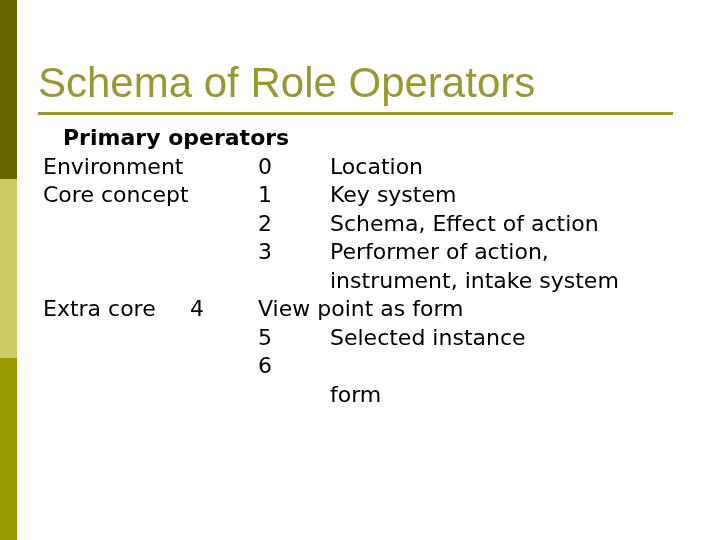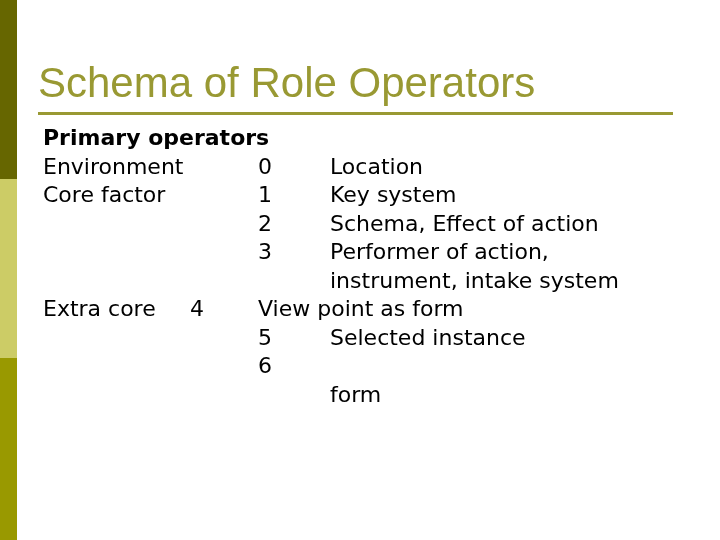--- a/index.html
+++ b/index.html
@@ -50,21 +50,21 @@
   .line { position: absolute; left: 0; width: 720px; height: 29px; }
   .line span {
     position: absolute;
     white-space: nowrap;
     line-height: 28.5px;
   }
   .c1  { left: 43px; }
   .c1b { left: 190px; }
   .c2  { left: 258px; }
   .c3  { left: 330px; }
-  .bold { font-weight: bold; }
+  .bold { font-weight: bold; margin-left: 20px; }
 </style>
 </head>
 <body>
 
 <div class="slide">
 
   <div class="bar-seg bar-top"></div>
   <div class="bar-seg bar-middle"></div>
   <div class="bar-seg bar-bottom"></div>
 
@@ -77,21 +77,21 @@
       <span class="c1 bold">Primary operators</span>
     </div>
 
     <div class="line" style="top:28.5px">
       <span class="c1">Environment</span>
       <span class="c2">0</span>
       <span class="c3">Location</span>
     </div>
 
     <div class="line" style="top:57px">
-      <span class="c1">Core factor</span>
+      <span class="c1">Core concept</span>
       <span class="c2">1</span>
       <span class="c3">Key system</span>
     </div>
 
     <div class="line" style="top:85.5px">
       <span class="c2">2</span>
       <span class="c3">Schema, Effect of action</span>
     </div>
 
     <div class="line" style="top:114px">

